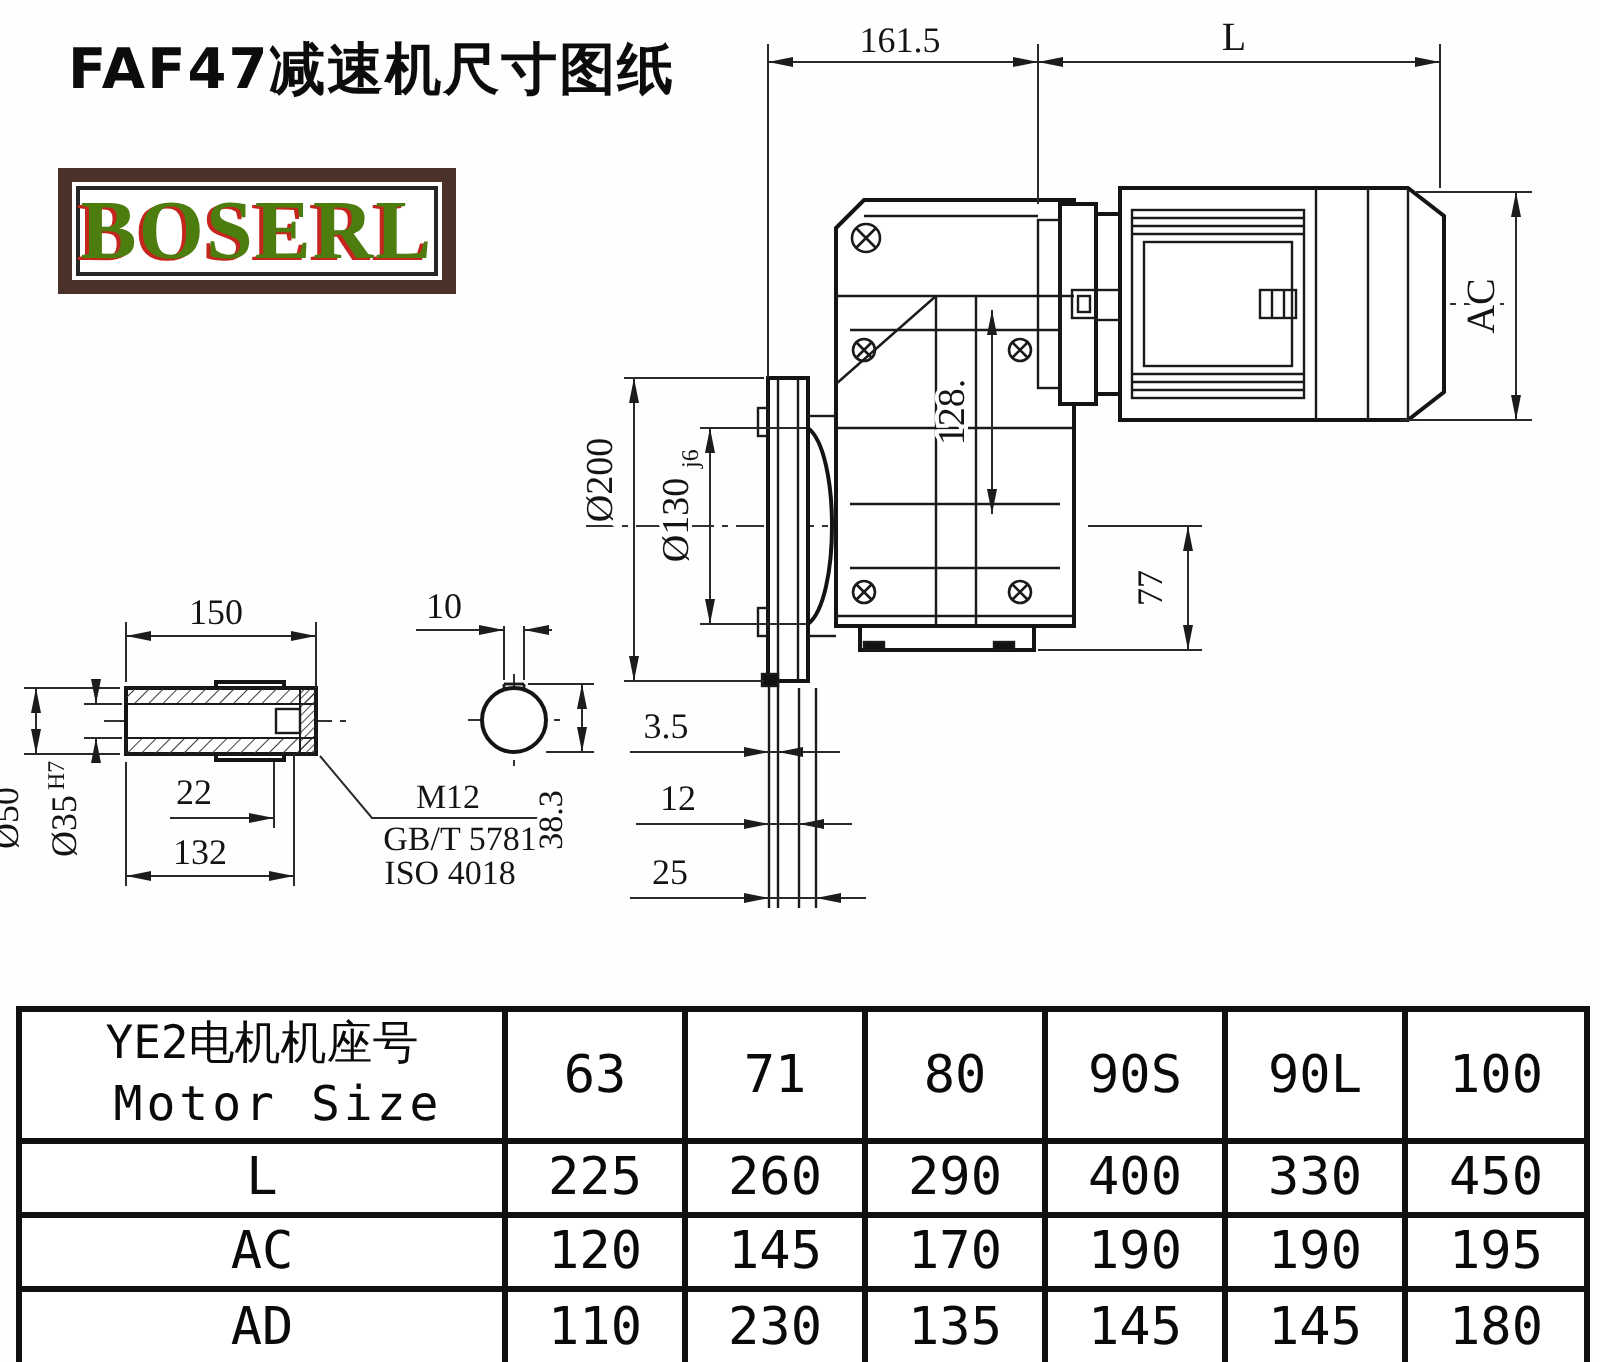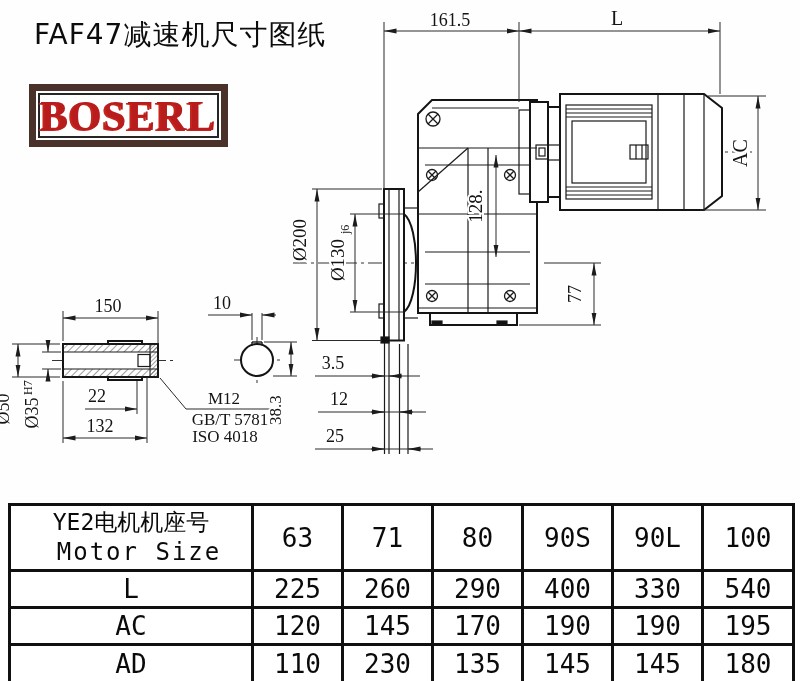--- a/index.html
+++ b/index.html
@@ -1,26 +1,26 @@
 <!DOCTYPE html>
 <html><head>
 <meta charset="utf-8">
 <style>
   html,body{margin:0;padding:0;}
   body{width:800px;height:681px;background:#ffffff;position:relative;overflow:hidden;
        font-family:"Liberation Sans",sans-serif;}
   .page{position:absolute;inset:0;background:#fefefe;}
-  .page-title{position:absolute;left:34px;top:16px;font-size:28px;font-weight:normal;
+  .page-title{position:absolute;left:34px;top:16px;font-size:28px;font-weight:bold;
        color:#0c0c0c;letter-spacing:1px;font-family:"DejaVu Sans",sans-serif;white-space:nowrap;}
   .logo{position:absolute;left:29px;top:84px;width:199px;height:63px;box-sizing:border-box;
        border:7px solid #4a322a;background:#fff;}
   .logo-inner{position:absolute;inset:2px;border:2px solid #262626;display:flex;
        align-items:center;justify-content:center;}
   .logo-text{font-family:"Liberation Serif",serif;font-weight:bold;font-size:42px;
-       color:#b91c1c;line-height:1;letter-spacing:1px;
+       color:#4d7c0f;line-height:1;letter-spacing:1px;
        text-shadow:-2px 1px 0 #c4261d;}
   svg.drawing{position:absolute;left:0;top:0;}
   svg text{fill:#141414;font-family:"Liberation Serif",serif;
        stroke:#ffffff;stroke-width:4px;paint-order:stroke;}
   table.spec{position:absolute;left:8px;top:503px;width:784px;height:178px;
        border-collapse:collapse;table-layout:fixed;background:#fff;}
   table.spec td{border:3px solid #101010;text-align:center;vertical-align:middle;
        font-family:"DejaVu Sans Mono","Liberation Mono",monospace;color:#0a0a0a;padding:0;}
   td.hdr{font-size:23px;line-height:1.25;margin-top:19px;}
   td.hdr .en{font-size:24px;letter-spacing:2px;padding-left:16px;}
@@ -293,21 +293,21 @@
       <td class="col">90L</td>
       <td class="col">100</td>
     </tr>
     <tr style="height:37px">
       <td class="rowlab">L</td>
       <td class="val">225</td>
       <td class="val">260</td>
       <td class="val">290</td>
       <td class="val">400</td>
       <td class="val">330</td>
-      <td class="val">540</td>
+      <td class="val">450</td>
     </tr>
     <tr style="height:37px">
       <td class="rowlab">AC</td>
       <td class="val">120</td>
       <td class="val">145</td>
       <td class="val">170</td>
       <td class="val">190</td>
       <td class="val">190</td>
       <td class="val">195</td>
     </tr>

